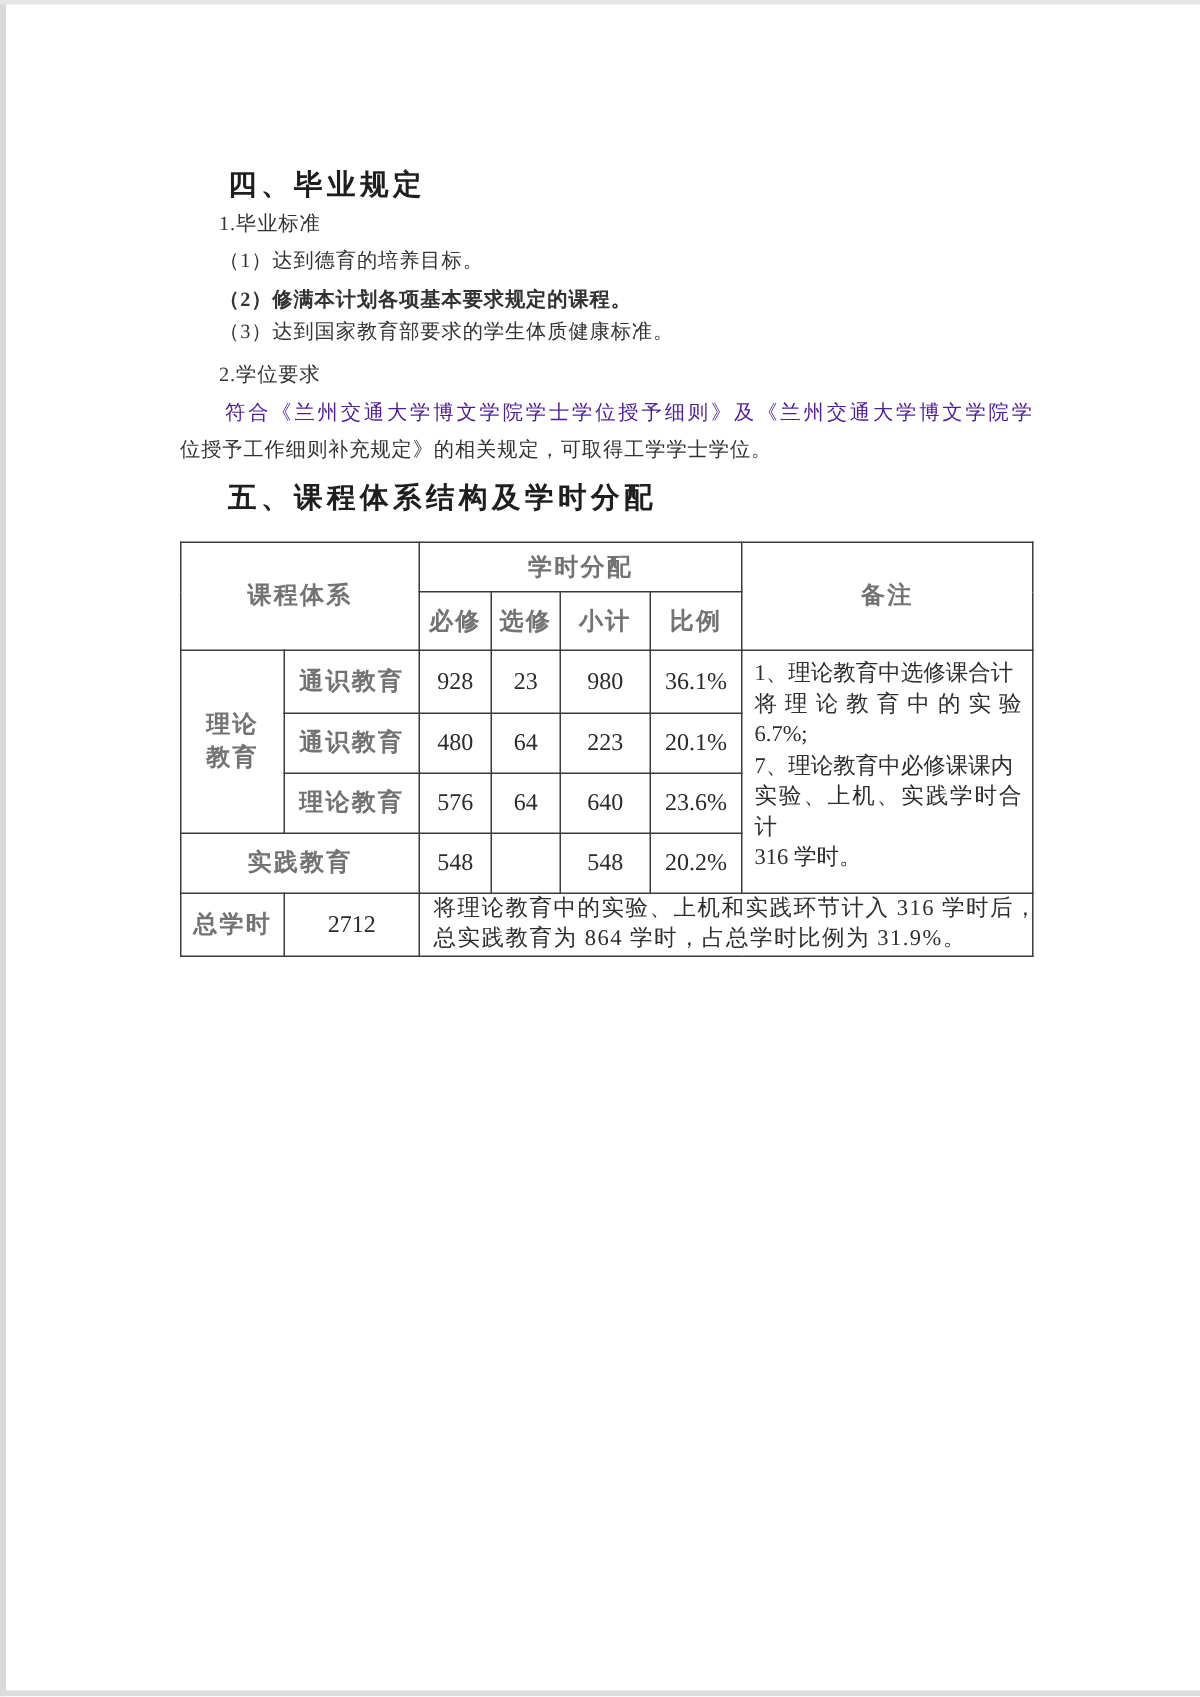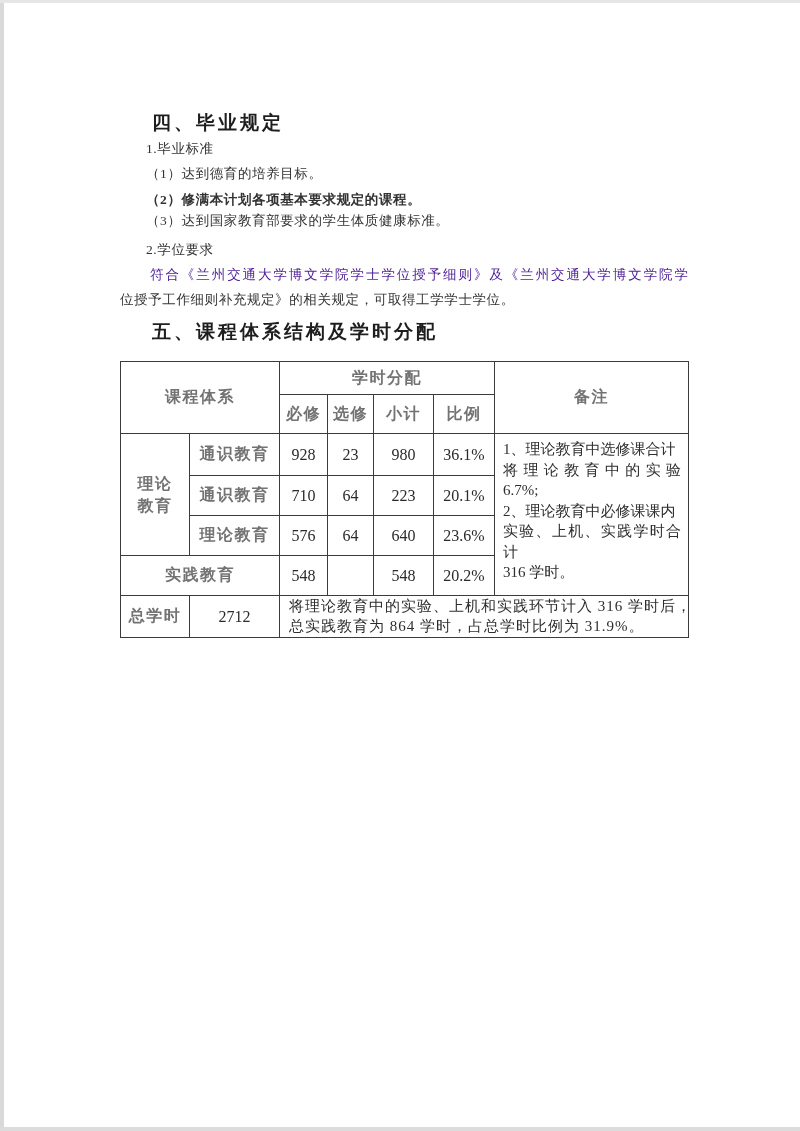--- a/index.html
+++ b/index.html
@@ -150,29 +150,29 @@
         </td>
         <td class="hd">通识教育</td>
         <td class="num">928</td>
         <td class="num">23</td>
         <td class="num">980</td>
         <td class="num">36.1%</td>
         <td rowspan="4" class="remark-cell">
           <div class="remark-line">1、理论教育中选修课合计</div>
           <div class="remark-line spread">将理论教育中的实验</div>
           <div class="remark-line">6.7%;</div>
-          <div class="remark-line">2、理论教育中必修课课内</div>
+          <div class="remark-line">7、理论教育中必修课课内</div>
           <div class="remark-line">实验、上机、实践学时合计</div>
           <div class="remark-line">316 学时。</div>
         </td>
       </tr>
 
       <tr style="height:40px">
         <td class="hd">通识教育</td>
-        <td class="num">710</td>
+        <td class="num">480</td>
         <td class="num">64</td>
         <td class="num">223</td>
         <td class="num">20.1%</td>
       </tr>
 
       <tr style="height:40px">
         <td class="hd">理论教育</td>
         <td class="num">576</td>
         <td class="num">64</td>
         <td class="num">640</td>

